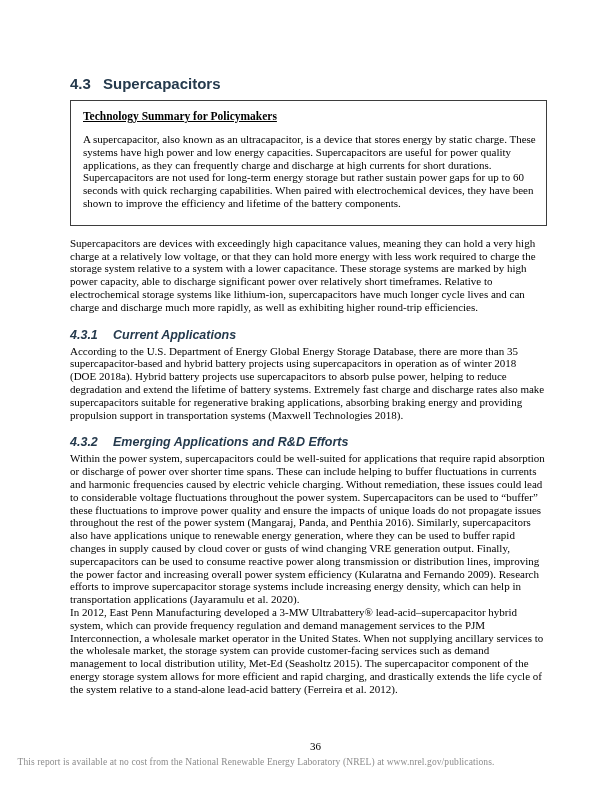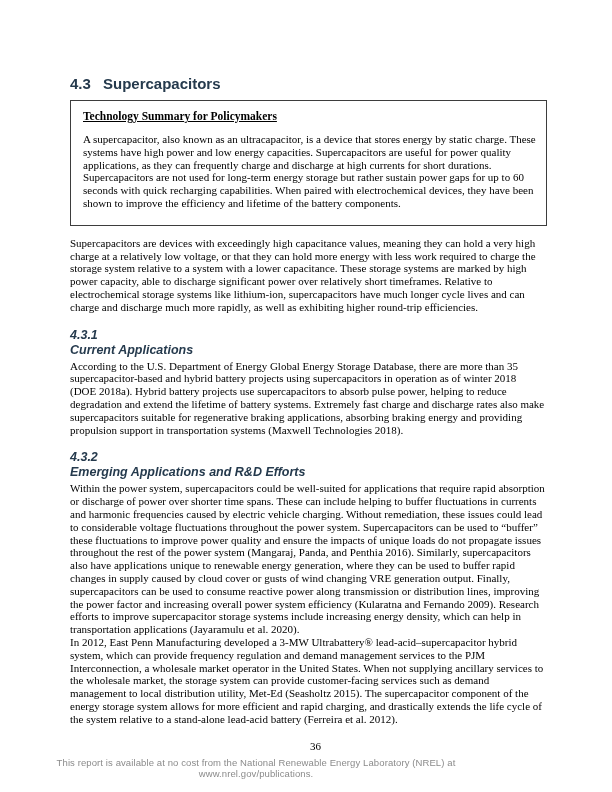--- a/index.html
+++ b/index.html
@@ -54,41 +54,40 @@
   h2.sec-heading {
     font-family: "Liberation Sans", sans-serif;
     font-weight: bold;
     font-style: italic;
     font-size: 12.5px;
     line-height: 15px;
     color: #253a4d;
     margin-top: 14px;
     margin-bottom: 2px;
     display: flex;
-    flex-direction: column;
   }
   h2.sec-heading .num { width: 43px; flex: 0 0 auto; }
   .page-number {
     position: absolute;
     top: 740px;
     left: 0;
     width: 612px;
     text-align: center;
     font-family: "Liberation Serif", serif;
     font-size: 11px;
     color: #000000;
     padding-left: 19px;
   }
   .footer-note {
     position: absolute;
     top: 757px;
     left: 0;
     width: 512px;
     text-align: center;
-    font-family: Liberation Sans, sans-serif;
+    font-family: Liberation Serif, serif;
     font-size: 9.5px;
     color: #8b8b8b;
     letter-spacing: 0.1px;
   }
 </style>
 </head>
 <body>
 
 <div class="page">
 

